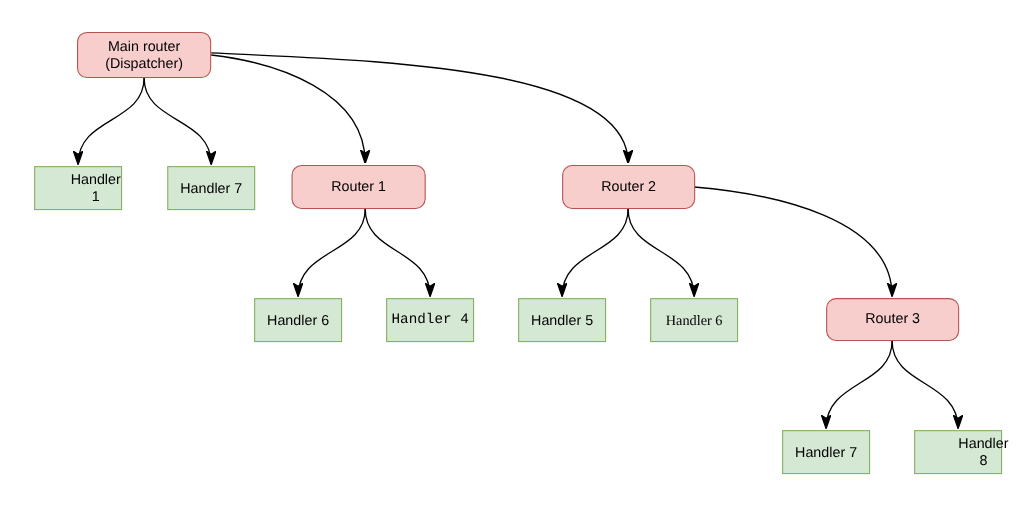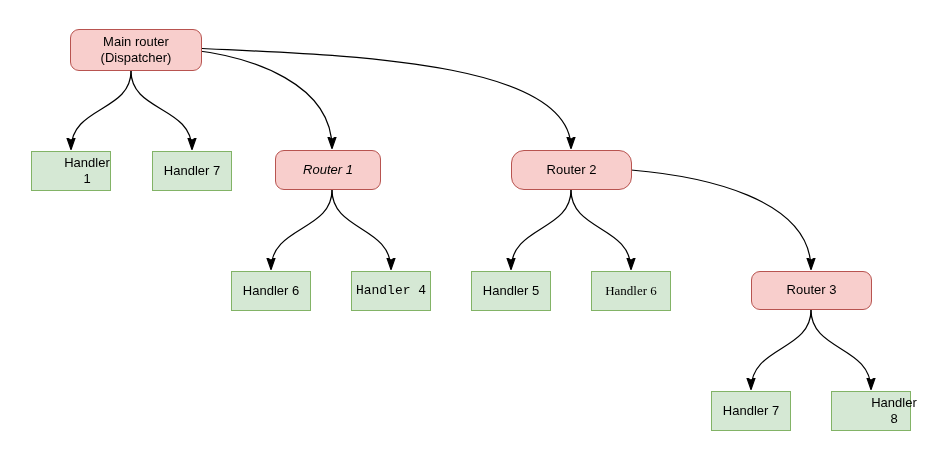--- a/index.html
+++ b/index.html
@@ -70,30 +70,30 @@
     <path class="edge" marker-end="url(#arrow)" d="M192 48 C330 55, 571 58, 571 148"></path>
     <path class="edge" marker-end="url(#arrow)" d="M332 190 C332 231, 271 226, 271 269"></path>
     <path class="edge" marker-end="url(#arrow)" d="M332 190 C332 231, 391 226, 391 269"></path>
     <path class="edge" marker-end="url(#arrow)" d="M571 190 C571 231, 511 226, 511 269"></path>
     <path class="edge" marker-end="url(#arrow)" d="M571 190 C571 231, 631 226, 631 269"></path>
     <path class="edge" marker-end="url(#arrow)" d="M631 170 C702 176, 811 198, 811 269"></path>
     <path class="edge" marker-end="url(#arrow)" d="M811 310 C811 351, 751 346, 751 389"></path>
     <path class="edge" marker-end="url(#arrow)" d="M811 310 C811 351, 871 346, 871 389"></path>
   </svg>
 
-  <div class="node router" style="left:70px;  top:29px;  width:132px; height:42px;">Main router
+  <div class="node router" style="left:70px;  top:29px;  width:122px; height:42px;">Main router
 (Dispatcher)</div>
 
   <div class="node handler" style="left:31px;  top:151px; width:80px;  height:40px;padding-left:32px;">Handler 1</div>
 
   <div class="node handler" style="left:152px; top:151px; width:80px;  height:40px;">Handler 7</div>
 
-  <div class="node router" style="left:275px; top:150px; width:106px; height:40px;font-style:italic;">Router 1</div>
+  <div class="node router" style="left:265px; top:150px; width:122px; height:40px;">Router 1</div>
 
-  <div class="node router" style="left:511px; top:150px; width:121px; height:40px;border-radius:13px;">Router 2</div>
+  <div class="node router" style="left:511px; top:150px; width:121px; height:40px;">Router 2</div>
 
   <div class="node handler" style="left:231px; top:271px; width:80px;  height:40px;">Handler 6</div>
 
   <div class="node handler" style="left:351px; top:271px; width:80px;  height:40px;font-family:Liberation Mono, monospace;">Handler 4</div>
 
   <div class="node handler" style="left:471px; top:271px; width:80px;  height:40px;">Handler 5</div>
 
   <div class="node handler" style="left:591px; top:271px; width:80px;  height:40px;font-family:Liberation Serif, serif;">Handler 6</div>
 
   <div class="node router" style="left:751px; top:271px; width:121px; height:39px;">Router 3</div>

